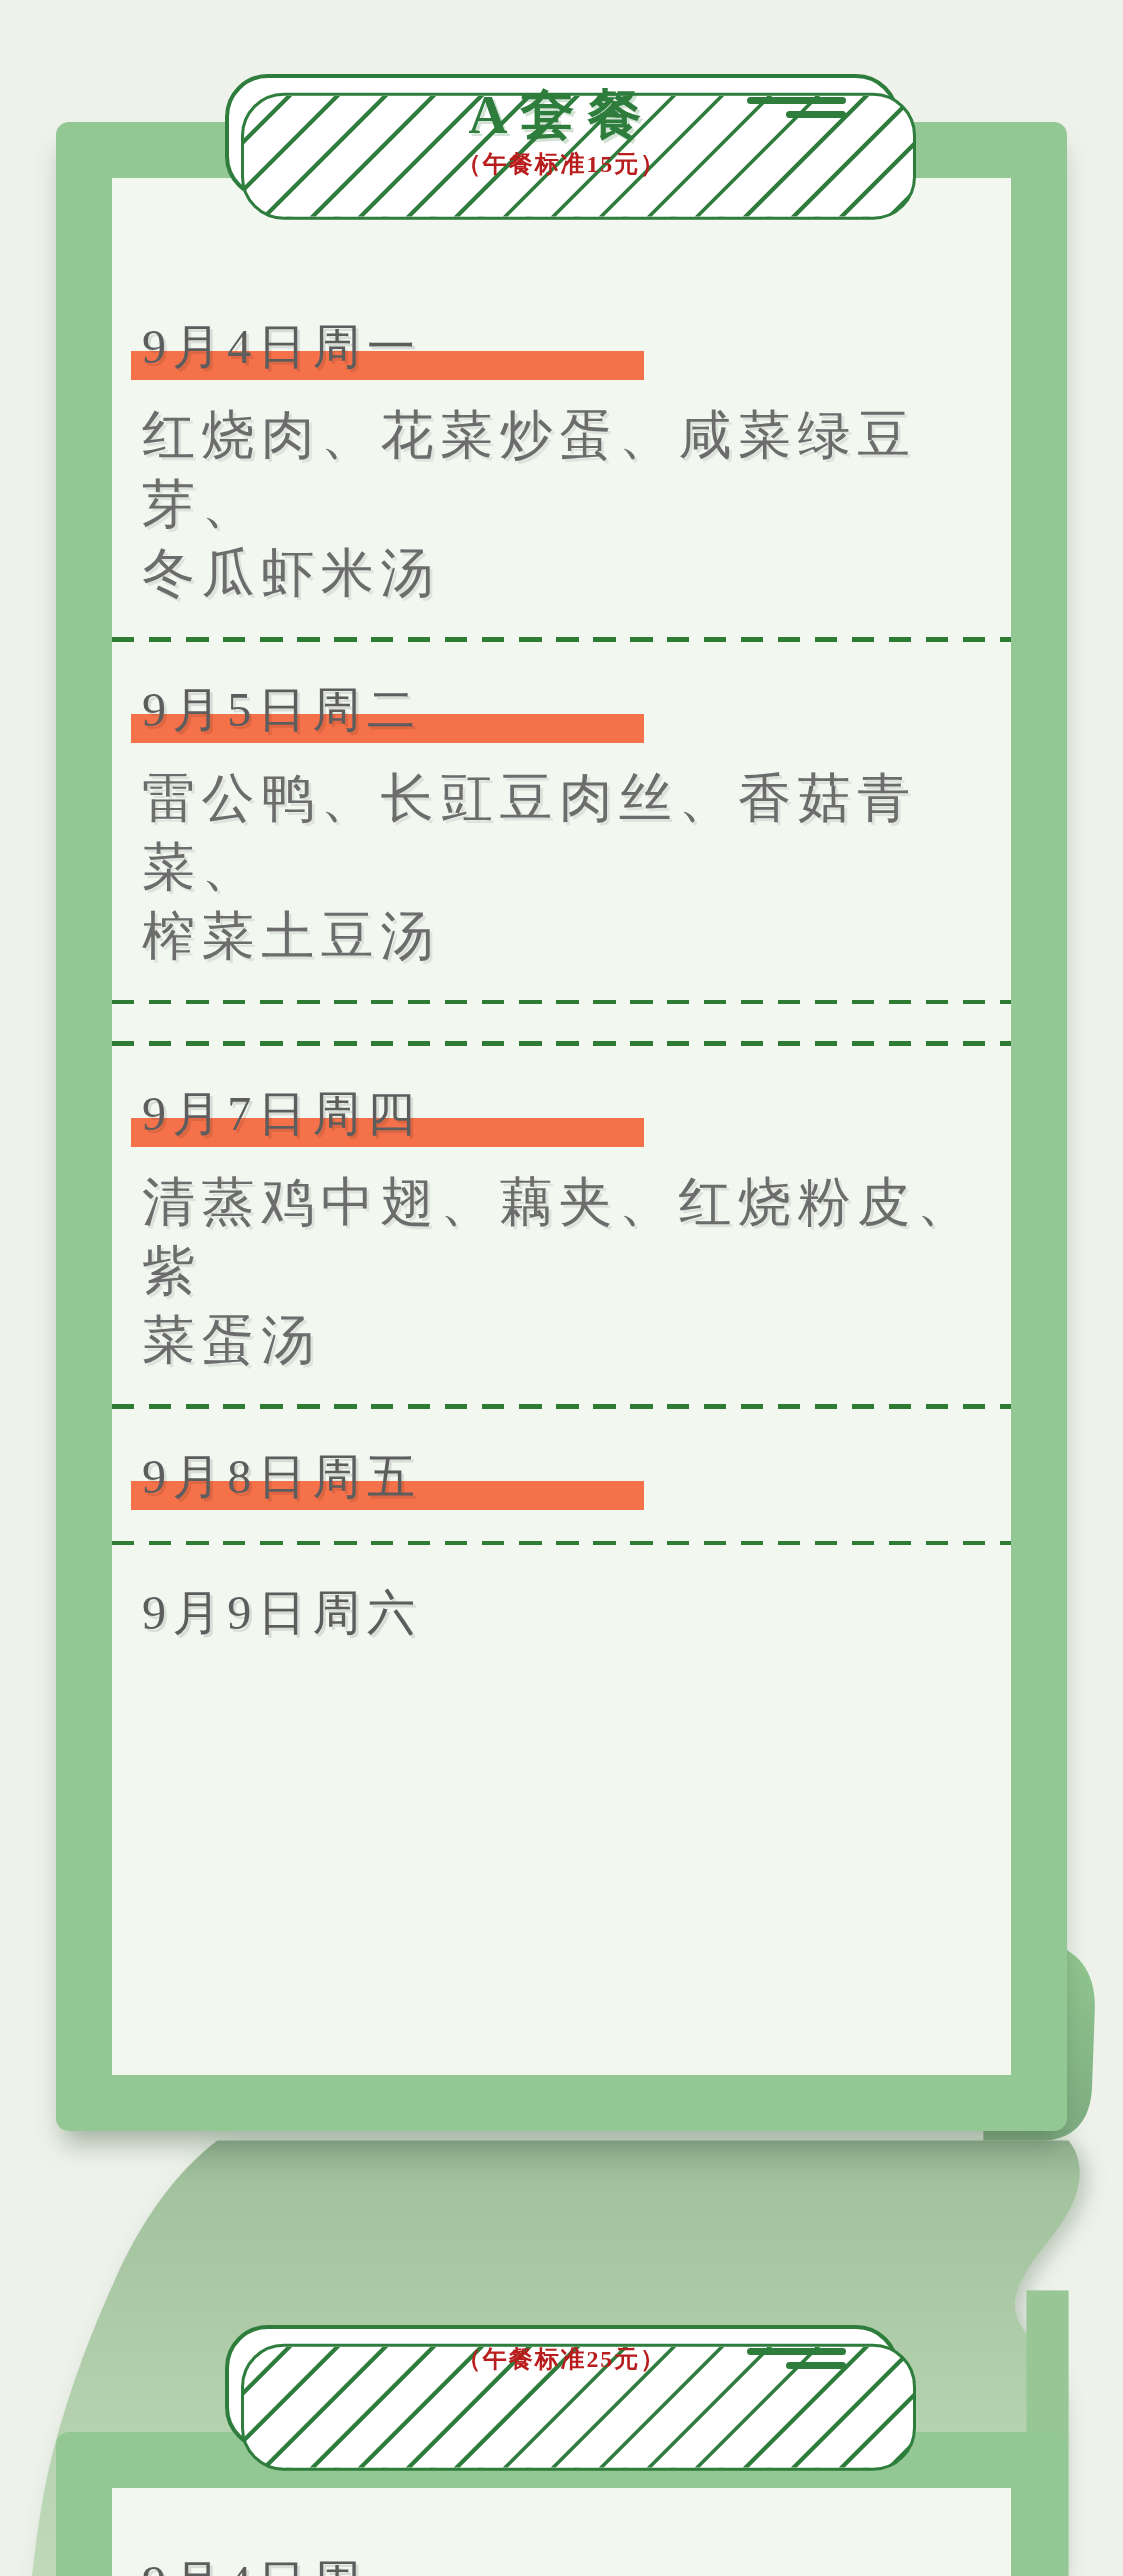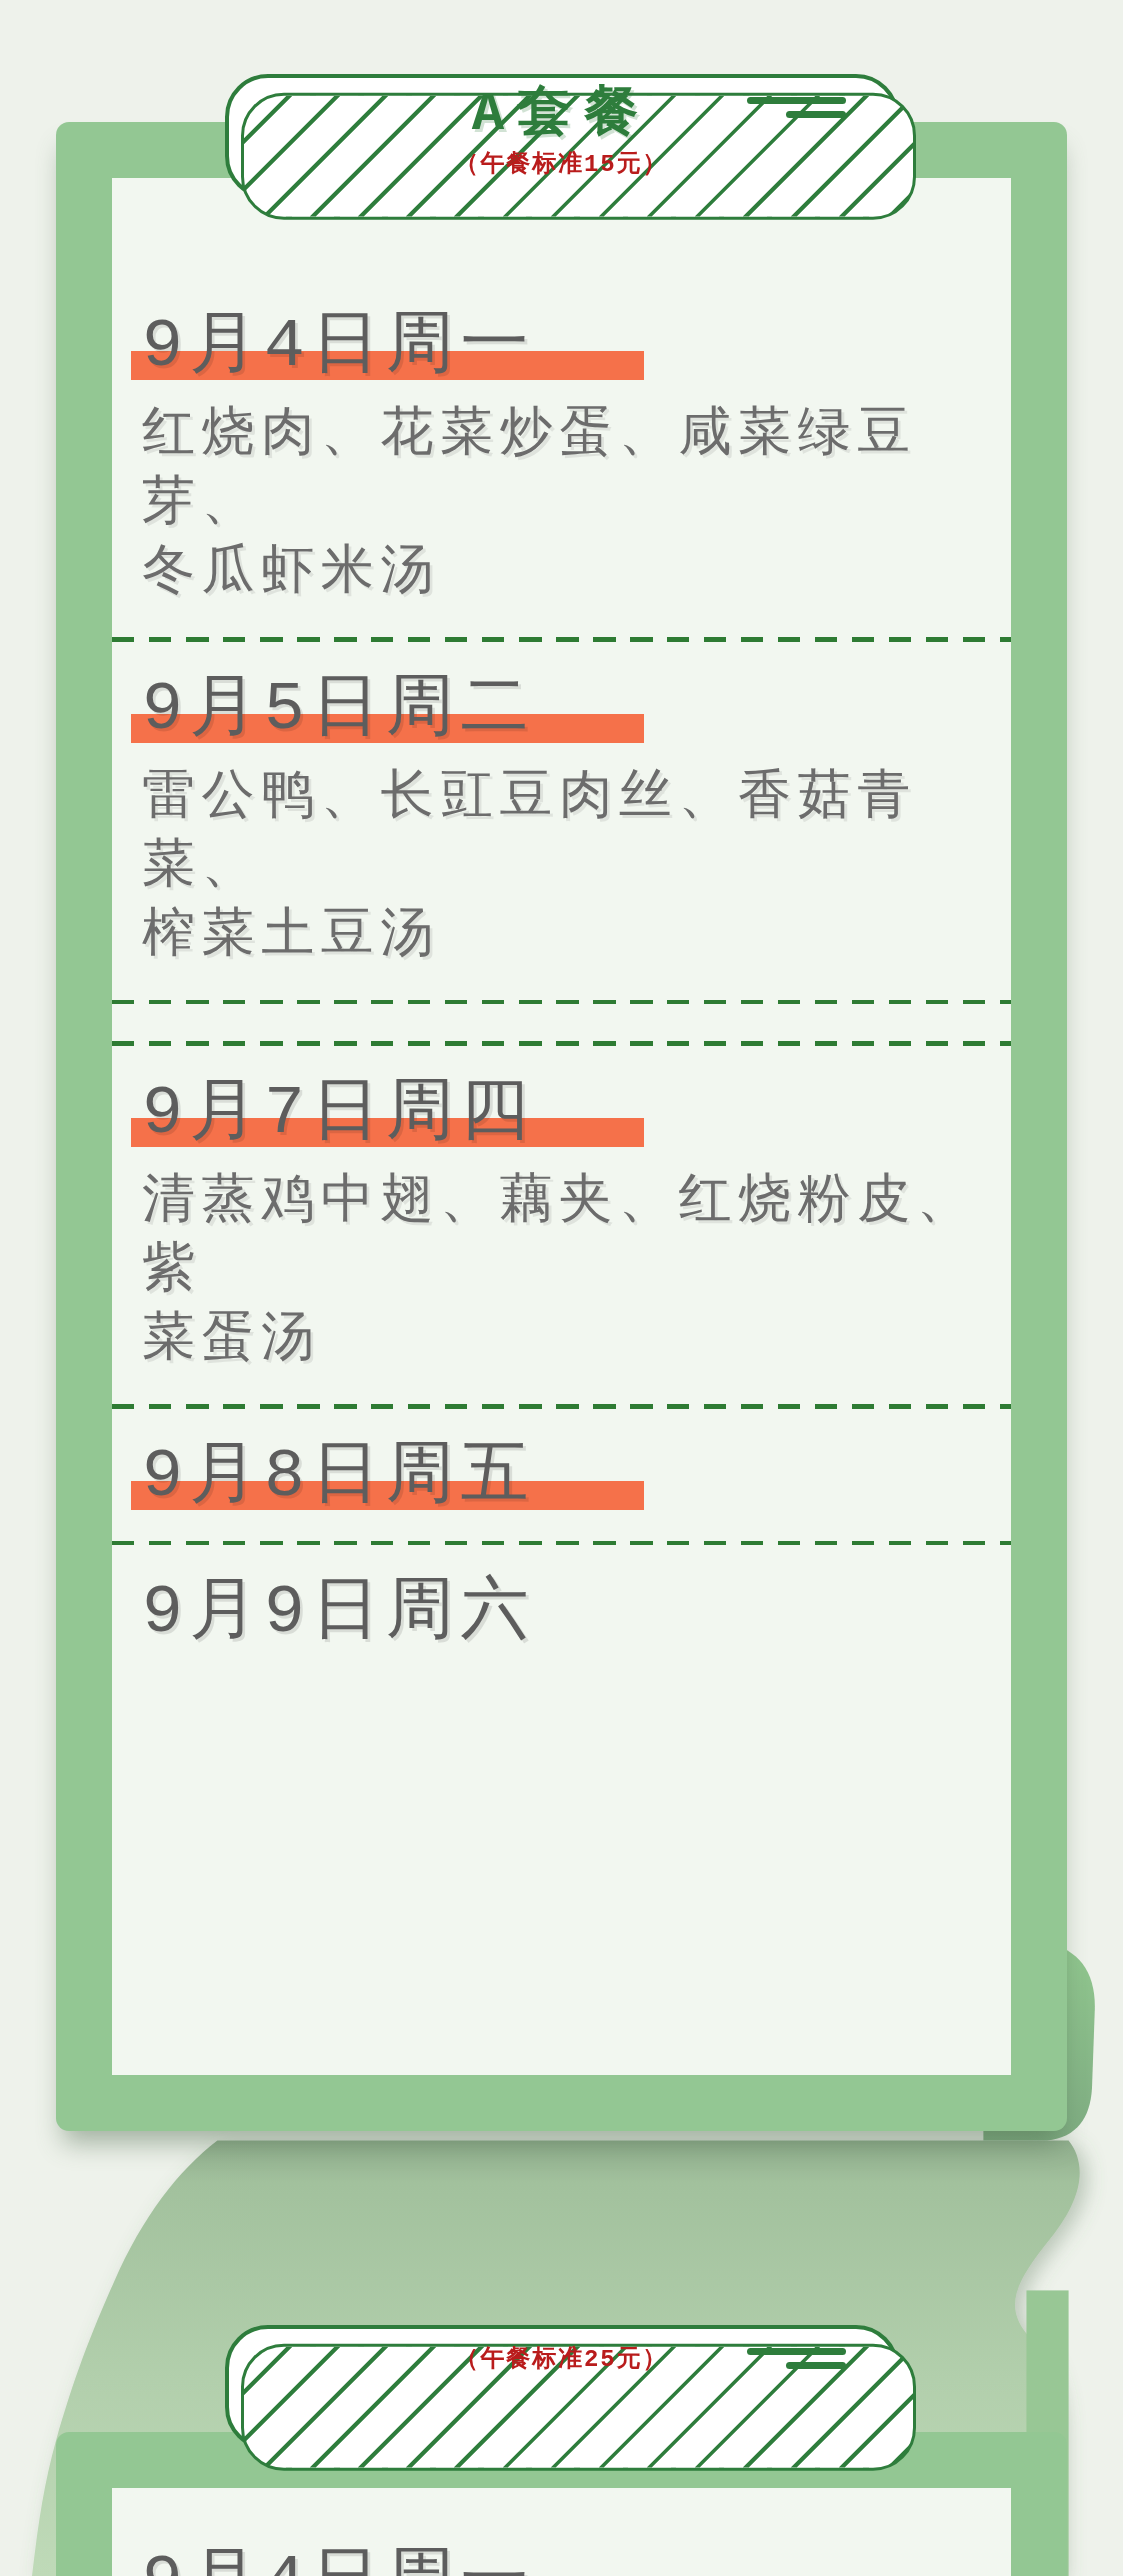--- a/index.html
+++ b/index.html
@@ -1,21 +1,21 @@
 <!DOCTYPE html>
 <html style="font-size:15px"><head>
 <meta charset="utf-8">
 <style>
   html,body{margin:0;padding:0;}
   .page{
     position:relative;
     width:1124px;height:2576px;
     background:#EEF2EB;
     overflow:hidden;
-    font-family:Liberation Mono, monospace;
+    font-family:Liberation Serif, serif;
   }
   
   .decor{position:absolute;left:0;top:0;z-index:1;}
   
   .card{
     position:absolute;left:56px;width:1011px;
     background:#93C793;border-radius:13px;
     z-index:2;
   }
   .card-a{top:122px;height:2009px;box-shadow:0 19px 26px -7.5px rgba(70,100,70,.45);}
@@ -51,21 +51,21 @@
   .badge-subtitle{
     font-size:24px;line-height:43px;font-weight:bold;
     color:#b91c1c;letter-spacing:1.9px;
   }
   .badge-lines{position:absolute;right:49px;top:19px;width:99px;}
   .badge-lines .l1{width:99px;height:6.6px;background:#2E7D3C;border-radius:3.7px;}
   .badge-lines .l2{width:60px;height:6.6px;background:#2E7D3C;border-radius:3.7px;margin:7.5px 0 0 auto;}
   
   .day-title{
     position:relative;height:66px;margin:0;
-    font-size:68px;line-height:62px;font-weight:400;
+    font-size:48px;line-height:62px;font-weight:400;
     color:#5D5D5D;letter-spacing:6.6px;
     text-shadow:2.8px 2.8px 0 rgba(0,0,0,.10);
   }
   .day-title .label{position:relative;z-index:2;}
   .highlight-bar{
     position:absolute;left:-11.2px;top:35px;z-index:1;
     width:513px;height:29px;background:#F5714A;
   }
   .day-menu{
     margin:19px 0 0 0;

